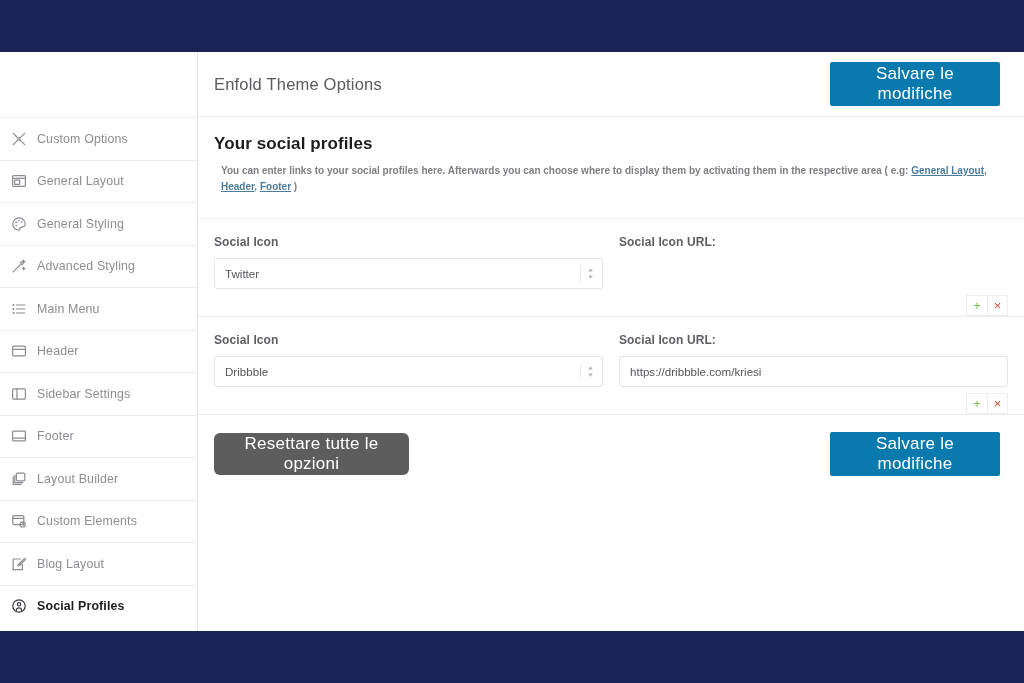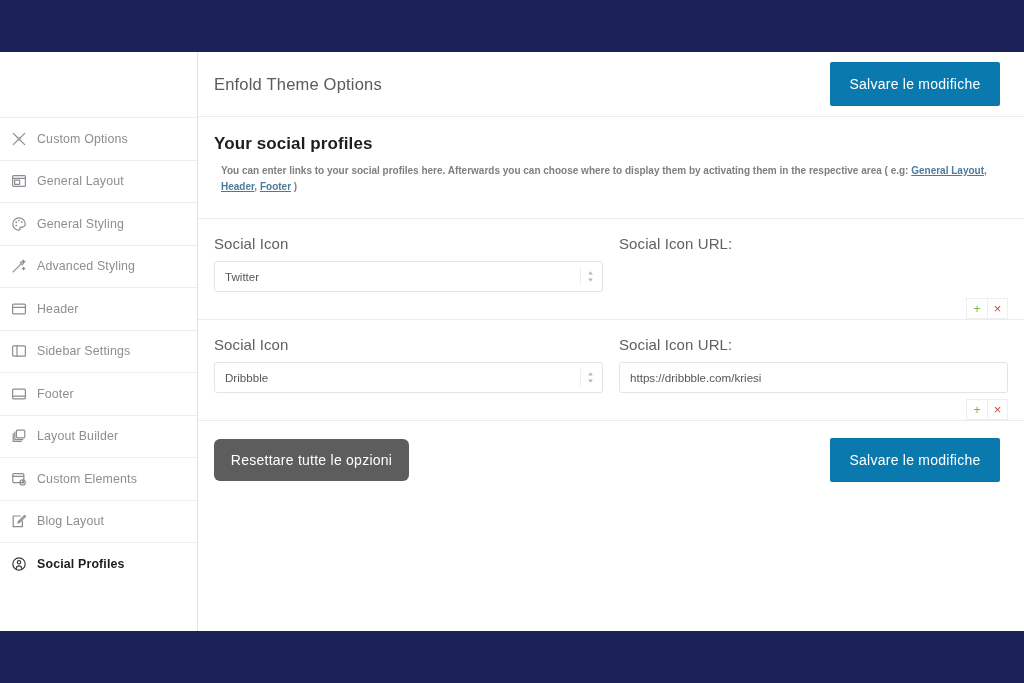--- a/index.html
+++ b/index.html
@@ -105,21 +105,21 @@
     letter-spacing: .2px;
     font-weight: normal;
     margin: 0;
     padding-left: 0px;
   }
   .btn {
     border: none;
     cursor: pointer;
     font-family: "Liberation Sans", sans-serif;
     color: #ffffff;
-    font-size: 14px;
+    font-size: 17px;
     letter-spacing: .25px;
   }
   .btn-save {
     background: #0a79ae;
     width: 170px;
     height: 44px;
     border-radius: 2px;
   }
   .btn-reset {
     background: #5d5d5d;
@@ -160,23 +160,23 @@
   .row-fields {
     display: flex;
     padding: 0 16px 0 16px;
     gap: 16px;
   }
   .field-col {
     flex: 1 1 0;
     min-width: 0;
   }
   .field-label {
-    font-size: 15px;
+    font-size: 12px;
     color: #5f5f65;
-    font-weight: normal;
+    font-weight: bold;
     margin-bottom: 9px;
     letter-spacing: .1px;
   }
   .select-wrap {
     position: relative;
     height: 31px;
   }
   .txt-input {
     width: 100%;
     height: 31px;
@@ -281,20 +281,31 @@
           </div>
           <div class="side-item">
             <span class="ico">
               <svg width="16" height="16" viewBox="0 0 16 16">
                 <path fill="none" stroke="currentColor" stroke-width="1.2" stroke-linecap="round" stroke-linejoin="round" d="M2.2 13.8L10.4 5.6M9.2 4.4l2.4 2.4"></path>
                 <path fill="none" stroke="currentColor" stroke-width="1.2" stroke-linecap="round" stroke-linejoin="round" d="M12.3 2.0l.5 1.3 1.3.5-1.3.5-.5 1.3-.5-1.3-1.3-.5 1.3-.5z"></path>
                 <path fill="none" stroke="currentColor" stroke-width="1.2" stroke-linecap="round" stroke-linejoin="round" d="M12.6 9.3l.35.9.9.35-.9.35-.35.9-.35-.9-.9-.35.9-.35z"></path>
               </svg>
             </span>
             <span class="side-label">Advanced Styling</span>
+          </div>
+          <div class="side-item">
+            <span class="ico">
+              <svg width="16" height="16" viewBox="0 0 16 16">
+                <path fill="none" stroke="currentColor" stroke-width="1.2" stroke-linecap="round" stroke-linejoin="round" d="M5.4 4h8.4M5.4 8h8.4M5.4 12h8.4"></path>
+                <circle cx="2.5" cy="4" r="1" fill="currentColor"></circle>
+                <circle cx="2.5" cy="8" r="1" fill="currentColor"></circle>
+                <circle cx="2.5" cy="12" r="1" fill="currentColor"></circle>
+              </svg>
+            </span>
+            <span class="side-label">Main Menu</span>
           </div>
           <div class="side-item">
             <span class="ico">
               <svg width="16" height="16" viewBox="0 0 16 16">
                 <rect x="1.6" y="3.2" width="12.8" height="9.6" rx="1" fill="none" stroke="currentColor" stroke-width="1.2" stroke-linecap="round" stroke-linejoin="round"></rect>
                 <path fill="none" stroke="currentColor" stroke-width="1.2" stroke-linecap="round" stroke-linejoin="round" d="M1.6 6.3h12.8"></path>
               </svg>
             </span>
             <span class="side-label">Header</span>
           </div>

